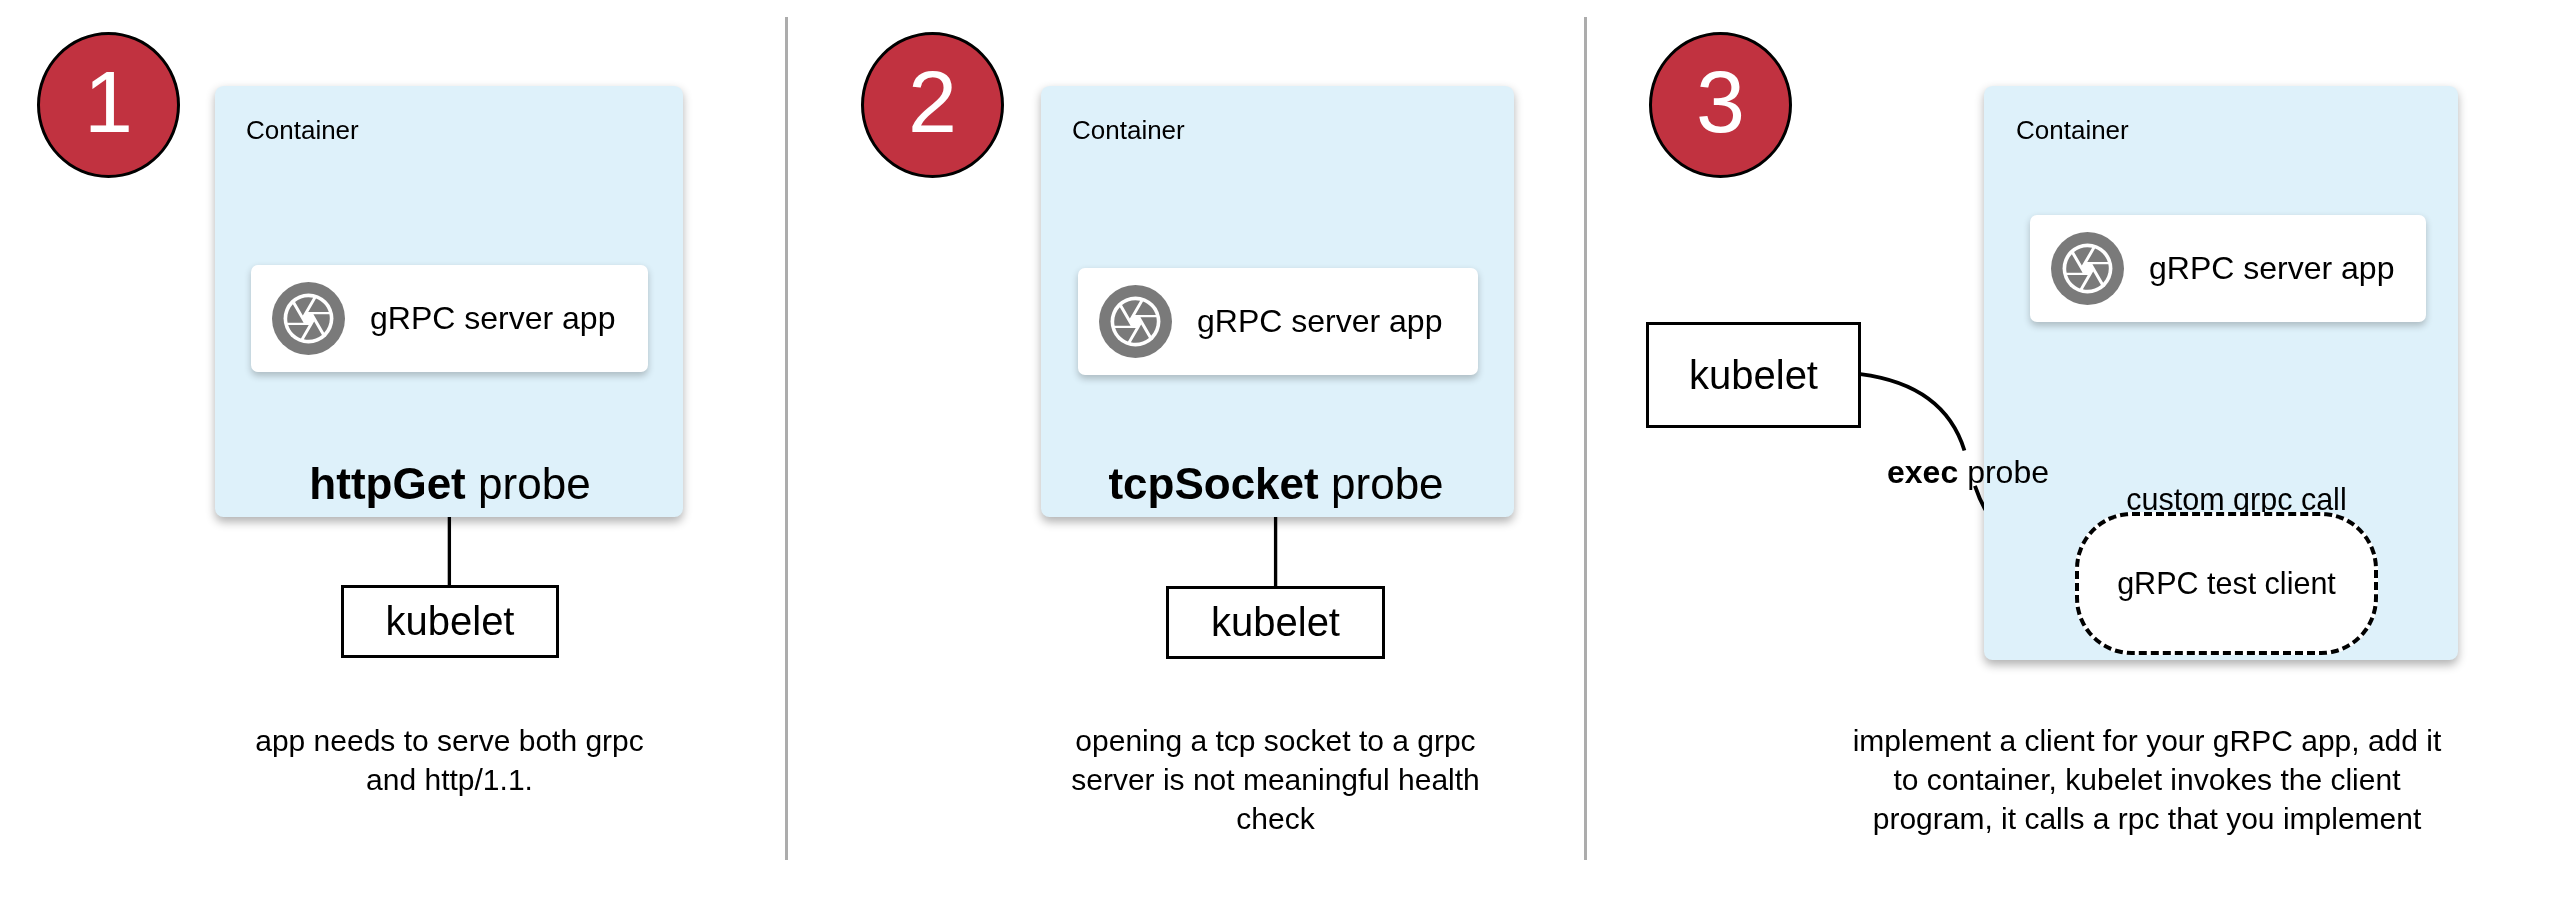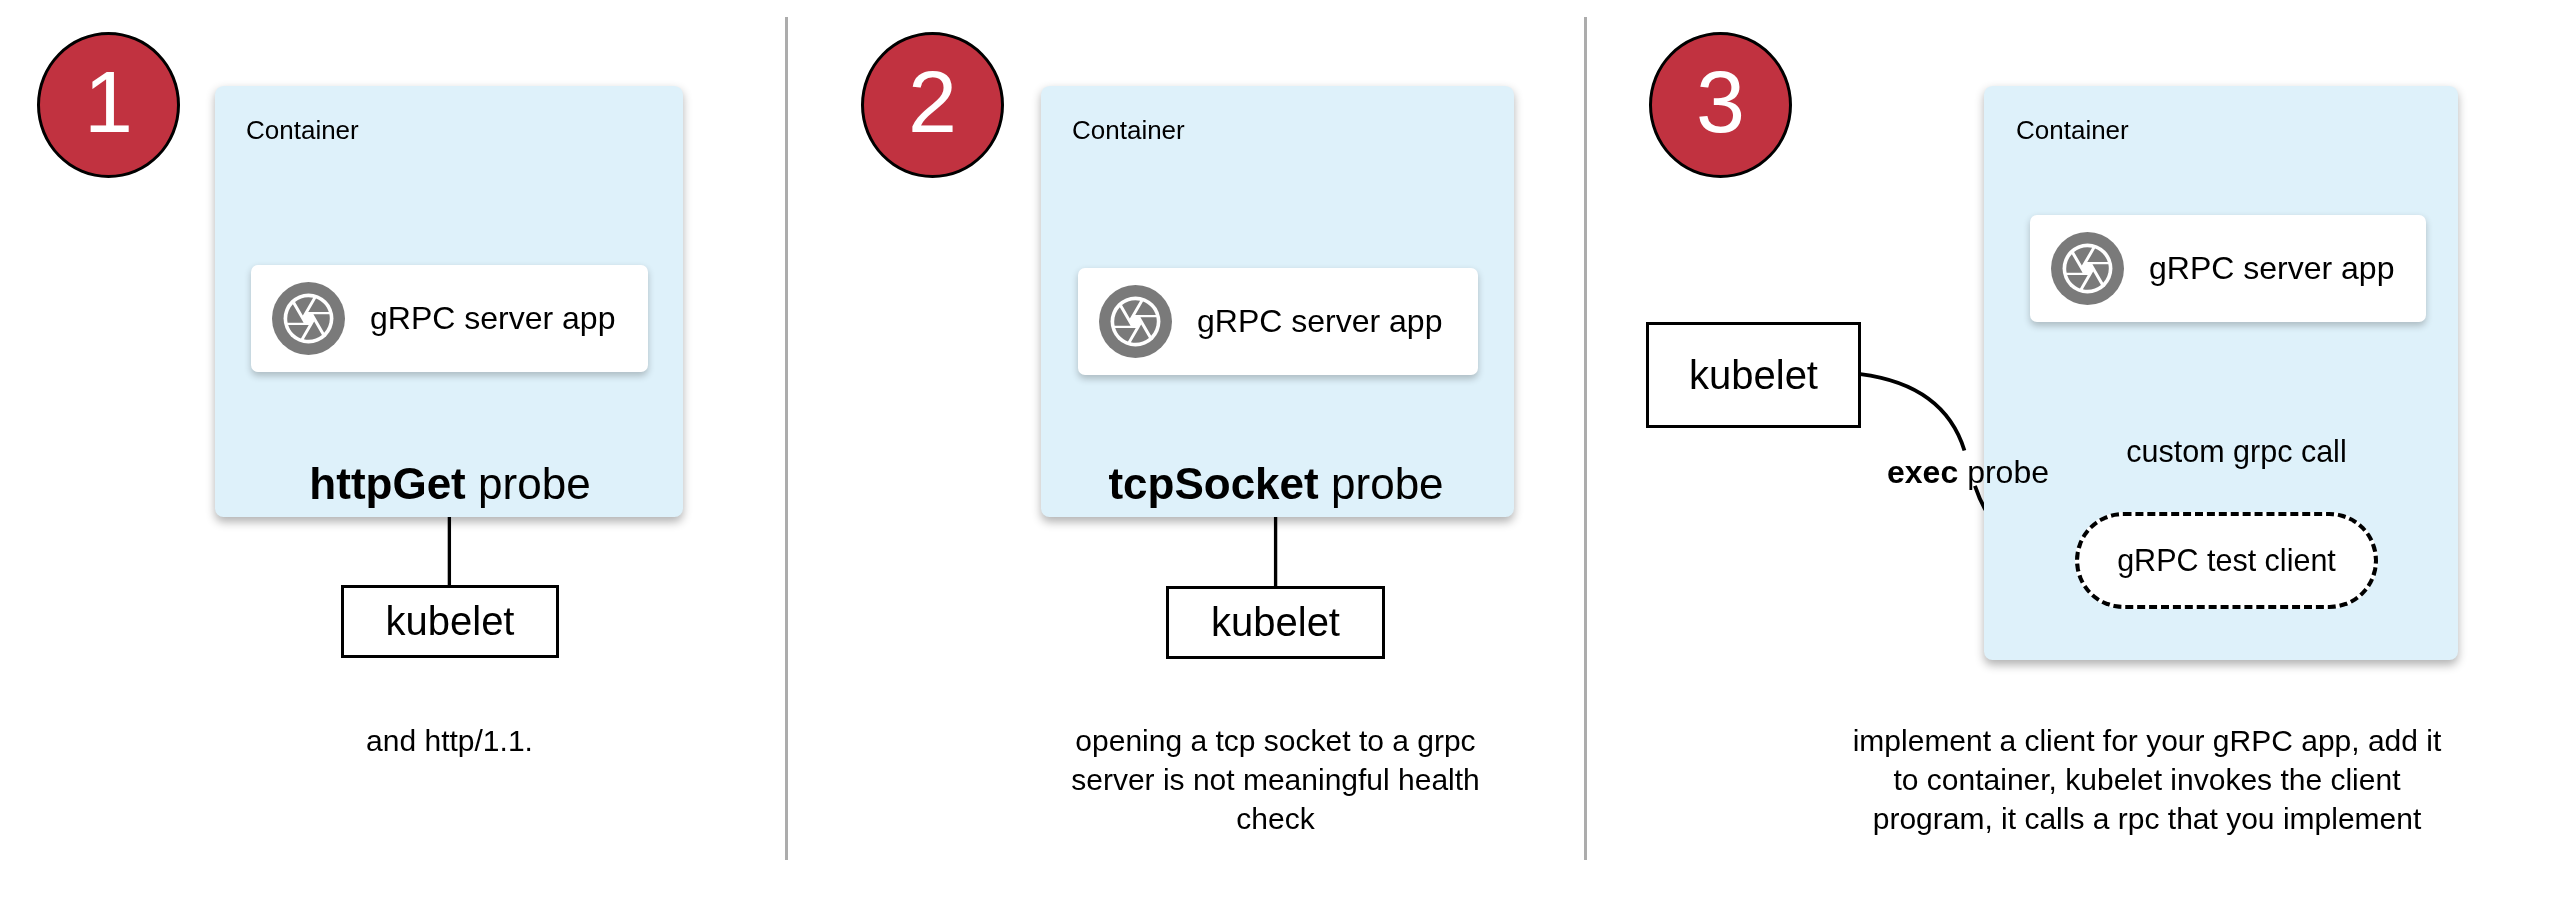--- a/index.html
+++ b/index.html
@@ -29,21 +29,21 @@
   .probe-label b{font-weight:bold;}
   .probe-rest{margin-left:0.28em;}
 
   .kubelet-box{position:absolute;background:#ffffff;border:3.8px solid #000;
                box-sizing:border-box;display:flex;align-items:center;justify-content:center;
                font-size:40px;}
 
   .caption{position:absolute;text-align:center;font-size:30px;line-height:39px;}
 
   .exec-label{position:absolute;font-size:32px;white-space:nowrap;}
-  .grpc-call-label{position:absolute;text-align:center;font-size:30.5px;white-space:nowrap;}
+  .grpc-call-label{position:absolute;text-align:center;font-size:30.5px;white-space:nowrap;margin-top:48px;}
   .grpc-call-label .chip{background:#DEF1FA;padding:1.9px 7.6px;}
 
   .stadium{position:absolute;background:#ffffff;border:4.8px dashed #000;
            box-sizing:border-box;border-radius:57px;
            display:flex;align-items:center;justify-content:center;
            font-size:30.5px;white-space:nowrap;}
 
   svg.overlay{position:absolute;left:0;top:0;pointer-events:none;}
 </style>
 </head>
@@ -98,20 +98,21 @@
   <span class="chip">
     <b>httpGet</b><span class="probe-rest">probe</span>
   </span>
 </div>
 
 <div class="kubelet-box" style="left:341px;top:585px;width:218px;height:73px">
   <span>kubelet</span>
 </div>
 
 <div class="caption" style="left:211px;top:721px;width:477px">
+  <div>app needs to serve both grpc</div>
   <div>and http/1.1.</div>
 </div>
 
 <div class="badge" style="left:861px;top:32px">
   <span>2</span>
 </div>
 
 <div class="container-box" style="left:1041px;top:86px;width:473px;height:431px"></div>
 <div class="container-label" style="left:1072px;top:111px">Container</div>
 
@@ -165,21 +166,21 @@
 </div>
 
 <div class="exec-label" style="left:1887px;top:454px">
   <b>exec</b><span class="probe-rest">probe</span>
 </div>
 
 <div class="grpc-call-label" style="left:2079px;top:434px;width:315px">
   <span class="chip">custom grpc call</span>
 </div>
 
-<div class="stadium" style="left:2075px;top:512px;width:303px;height:97px">
+<div class="stadium" style="left:2075px;top:512px;width:303px;height:143px">
   <span>gRPC test client</span>
 </div>
 
 <div class="caption" style="left:1813px;top:721px;width:668px">
   <div>implement a client for your gRPC app, add it</div>
   <div>to container, kubelet invokes the client</div>
   <div>program, it calls a rpc that you implement</div>
 </div>
 
 

